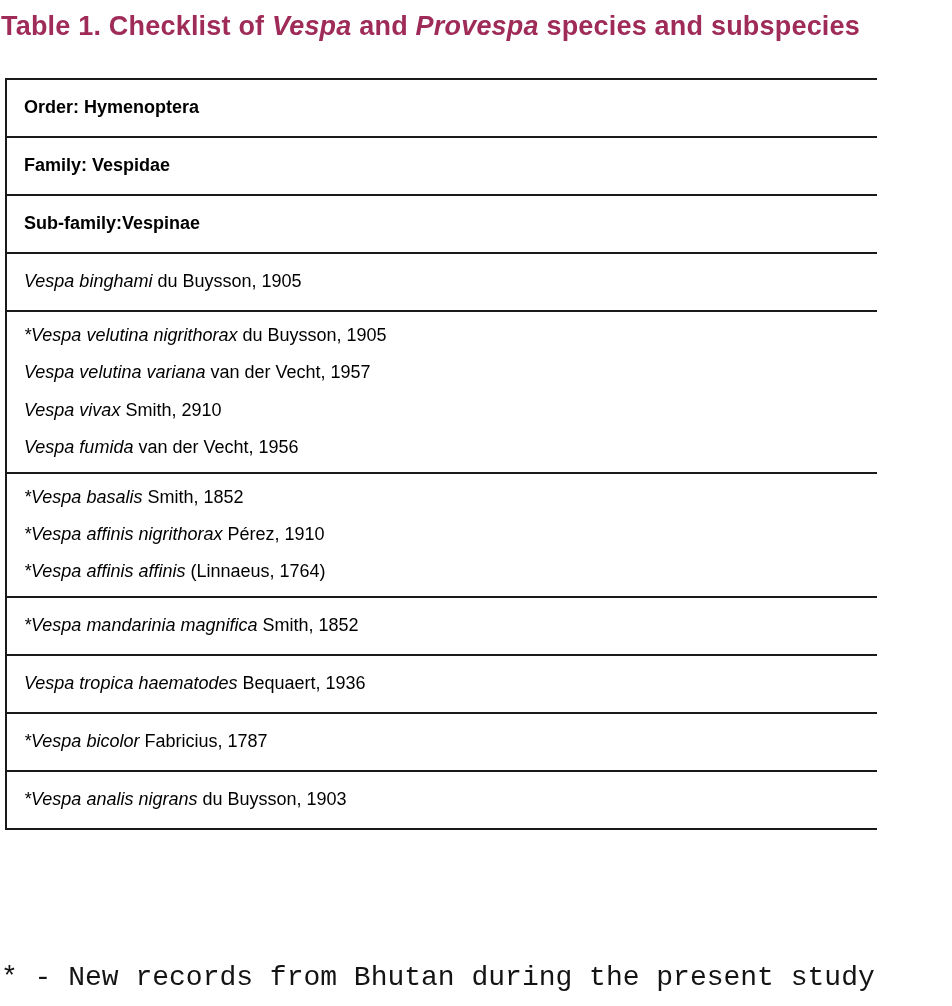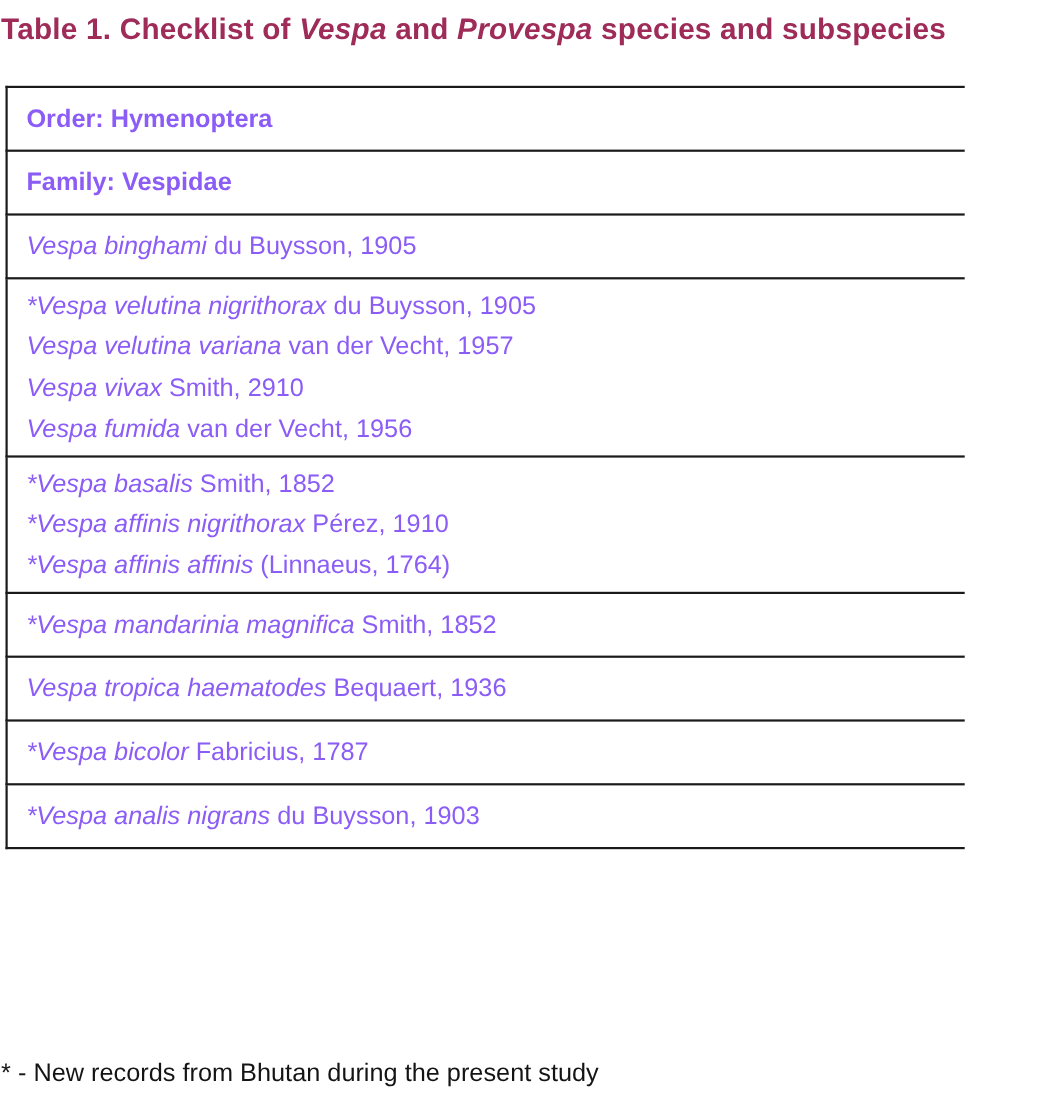--- a/index.html
+++ b/index.html
@@ -27,22 +27,22 @@
   table.checklist {
     position: absolute;
     top: 78px;
     left: 5px;
     width: 942px;
     border-collapse: collapse;
     table-layout: fixed;
   }
   table.checklist td {
     border: 2px solid #1a1a1a;
-    color: #8b5cf6;
-    font-size: 23px;
+    color: #000000;
+    font-size: 18px;
     padding-left: 17px;
     padding-right: 8px;
   }
   td.cell-single {
     height: 58px;
     vertical-align: middle;
   }
   td.cell-multi {
     padding-top: 5px;
     padding-bottom: 5px;
@@ -54,40 +54,46 @@
   }
   .seg { color: inherit; }
   .seg-b  { font-weight: bold; }
   .seg-bi { font-weight: bold; font-style: italic; }
   .seg-i  { font-style: italic; text-align: right; }
   .seg-r  { font-weight: normal; font-style: normal; }
   .footnote {
     position: absolute;
     top: 962px;
     left: 1px;
-    font-size: 23px;
+    font-size: 28px;
     color: #141414;
     white-space: nowrap;
+    font-family: Liberation Mono, monospace;
   }
 </style>
 </head>
 <body>
 
 <div class="page">
   <h1 class="title" style="color: rgb(158, 43, 88);"><span class="seg seg-b">Table 1. Checklist of </span><span class="seg seg-bi">Vespa</span><span class="seg seg-b"> and </span><span class="seg seg-bi">Provespa</span><span class="seg seg-b"> species and subspecies</span></h1>
   <table class="checklist">
     <tbody>
         <tr>
           <td class="cell-single">
             <div class="line"><span class="seg seg-b">Order: Hymenoptera</span></div>
           </td>
         </tr>
         <tr>
           <td class="cell-single">
             <div class="line"><span class="seg seg-b">Family: Vespidae</span></div>
+          </td>
+        </tr>
+        <tr>
+          <td class="cell-single">
+            <div class="line"><span class="seg seg-b">Sub-family:Vespinae</span></div>
           </td>
         </tr>
         <tr>
           <td class="cell-single">
             <div class="line"><span class="seg seg-i">Vespa binghami</span><span class="seg seg-r"> du Buysson, 1905</span></div>
           </td>
         </tr>
         <tr>
           <td class="cell-multi">
             <div class="line"><span class="seg seg-i">*Vespa velutina nigrithorax</span><span class="seg seg-r"> du Buysson, 1905</span></div>

